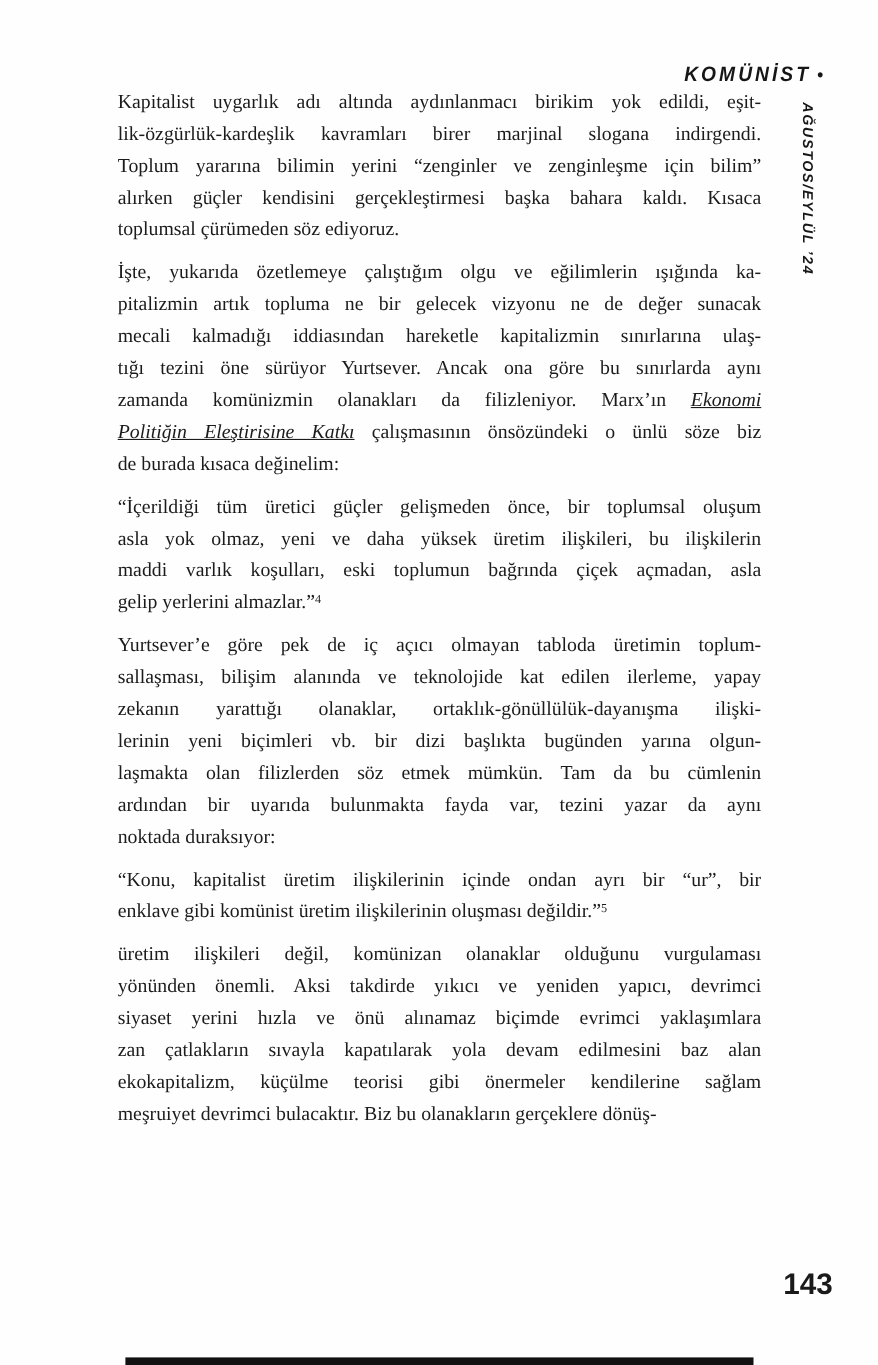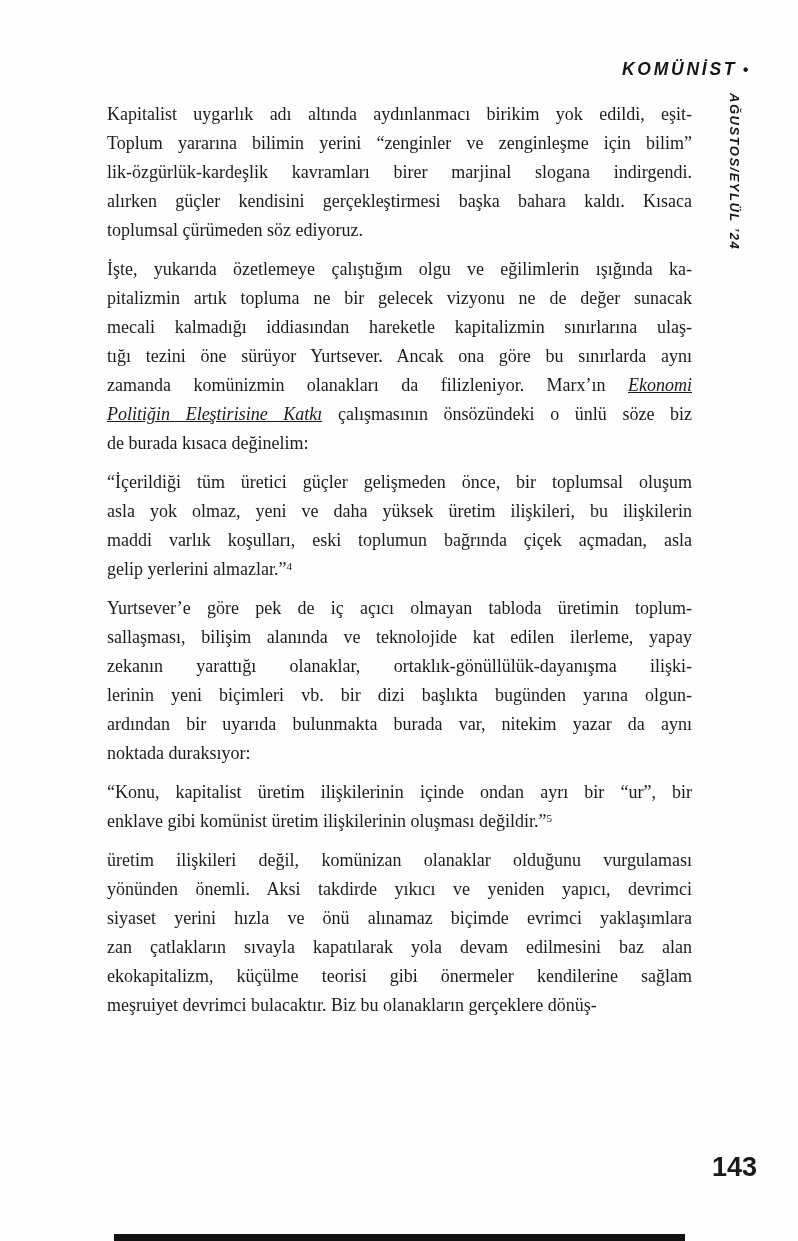--- a/index.html
+++ b/index.html
@@ -49,21 +49,21 @@
     font-size: 13px;
     letter-spacing: 1.5px;
     color: #161616;
     white-space: nowrap;
   }
 
   
   .body-text {
     position: absolute;
     left: 107px;
-    top: 100px;
+    top: 78px;
     width: 585px;
   }
   .para {
     margin: 0 0 10px 0;
   }
   .line {
     font-size: 18px;
     line-height: 29px;
     text-align: justify;
     text-align-last: justify;
@@ -111,22 +111,22 @@
 
 <div class="masthead">
   <span>KOMÜNİST</span><span class="bullet">•</span>
 </div>
 
 <div class="issue-vertical">AĞUSTOS/EYLÜL ’24</div>
 
 <div class="body-text">
     <div class="para">
       <div class="line">Kapitalist uygarlık adı altında aydınlanmacı birikim yok edildi, eşit-</div>
+      <div class="line">lik-özgürlük-kardeşlik kavramları birer marjinal slogana indirgendi.</div>
       <div class="line">Toplum yararına bilimin yerini “zenginler ve zenginleşme için bilim”</div>
-      <div class="line">lik-özgürlük-kardeşlik kavramları birer marjinal slogana indirgendi.</div>
       <div class="line">alırken güçler kendisini gerçekleştirmesi başka bahara kaldı. Kısaca</div>
       <div class="line last">toplumsal çürümeden söz ediyoruz.</div>
     </div>
     <div class="para">
       <div class="line">İşte, yukarıda özetlemeye çalıştığım olgu ve eğilimlerin ışığında ka-</div>
       <div class="line">pitalizmin artık topluma ne bir gelecek vizyonu ne de değer sunacak</div>
       <div class="line">mecali kalmadığı iddiasından hareketle kapitalizmin sınırlarına ulaş-</div>
       <div class="line">tığı tezini öne sürüyor Yurtsever. Ancak ona göre bu sınırlarda aynı</div>
       <div class="line">zamanda komünizmin olanakları da filizleniyor. Marx’ın <i>Ekonomi</i></div>
       <div class="line"><i>Politiğin Eleştirisine Katkı</i> çalışmasının önsözündeki o ünlü söze biz</div>
@@ -136,21 +136,22 @@
       <div class="line">“İçerildiği tüm üretici güçler gelişmeden önce, bir toplumsal oluşum</div>
       <div class="line">asla yok olmaz, yeni ve daha yüksek üretim ilişkileri, bu ilişkilerin</div>
       <div class="line">maddi varlık koşulları, eski toplumun bağrında çiçek açmadan, asla</div>
       <div class="line last">gelip yerlerini almazlar.”<sup>4</sup></div>
     </div>
     <div class="para">
       <div class="line">Yurtsever’e göre pek de iç açıcı olmayan tabloda üretimin toplum-</div>
       <div class="line">sallaşması, bilişim alanında ve teknolojide kat edilen ilerleme, yapay</div>
       <div class="line">zekanın yarattığı olanaklar, ortaklık-gönüllülük-dayanışma ilişki-</div>
       <div class="line">lerinin yeni biçimleri vb. bir dizi başlıkta bugünden yarına olgun-</div>
-      <div class="line">ardından bir uyarıda bulunmakta burada var, nitekim yazar da aynı</div>
+      <div class="line">laşmakta olan filizlerden söz etmek mümkün. Tam da bu cümlenin</div>
+      <div class="line">ardından bir uyarıda bulunmakta fayda var, tezini yazar da aynı</div>
       <div class="line last">noktada duraksıyor:</div>
     </div>
     <div class="para">
       <div class="line">“Konu, kapitalist üretim ilişkilerinin içinde ondan ayrı bir “ur”, bir</div>
       <div class="line last">enklave gibi komünist üretim ilişkilerinin oluşması değildir.”<sup>5</sup></div>
     </div>
     <div class="para">
       <div class="line">üretim ilişkileri değil, komünizan olanaklar olduğunu vurgulaması</div>
       <div class="line">yönünden önemli. Aksi takdirde yıkıcı ve yeniden yapıcı, devrimci</div>
       <div class="line">siyaset yerini hızla ve önü alınamaz biçimde evrimci yaklaşımlara</div>

